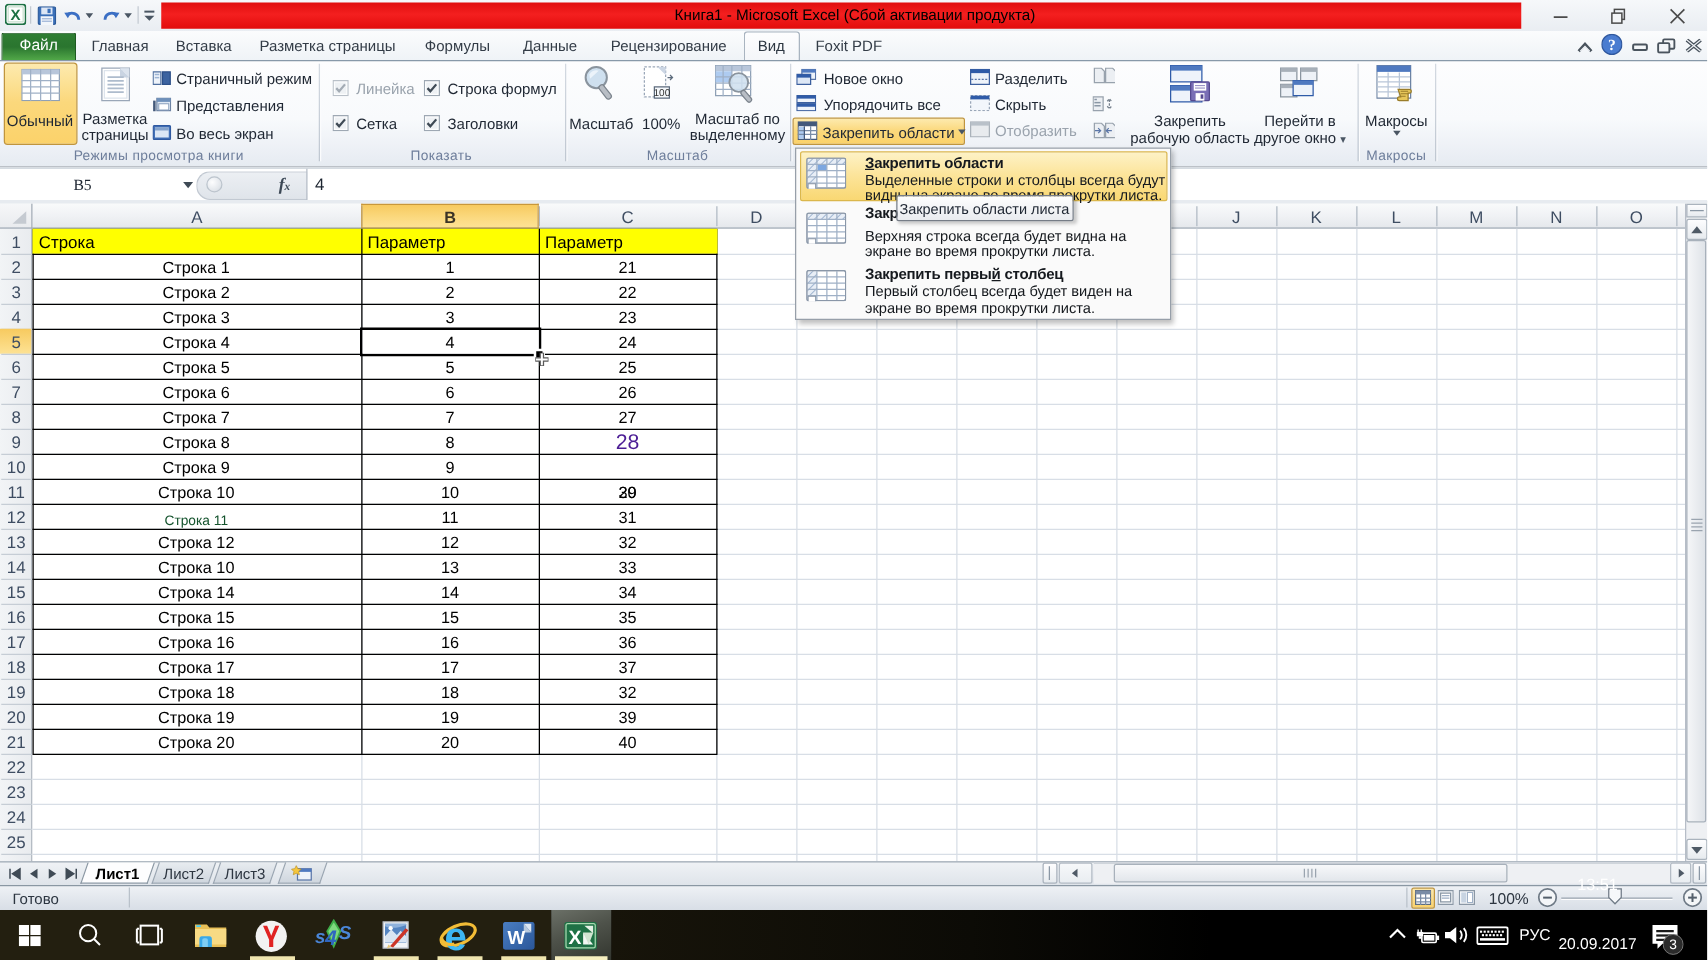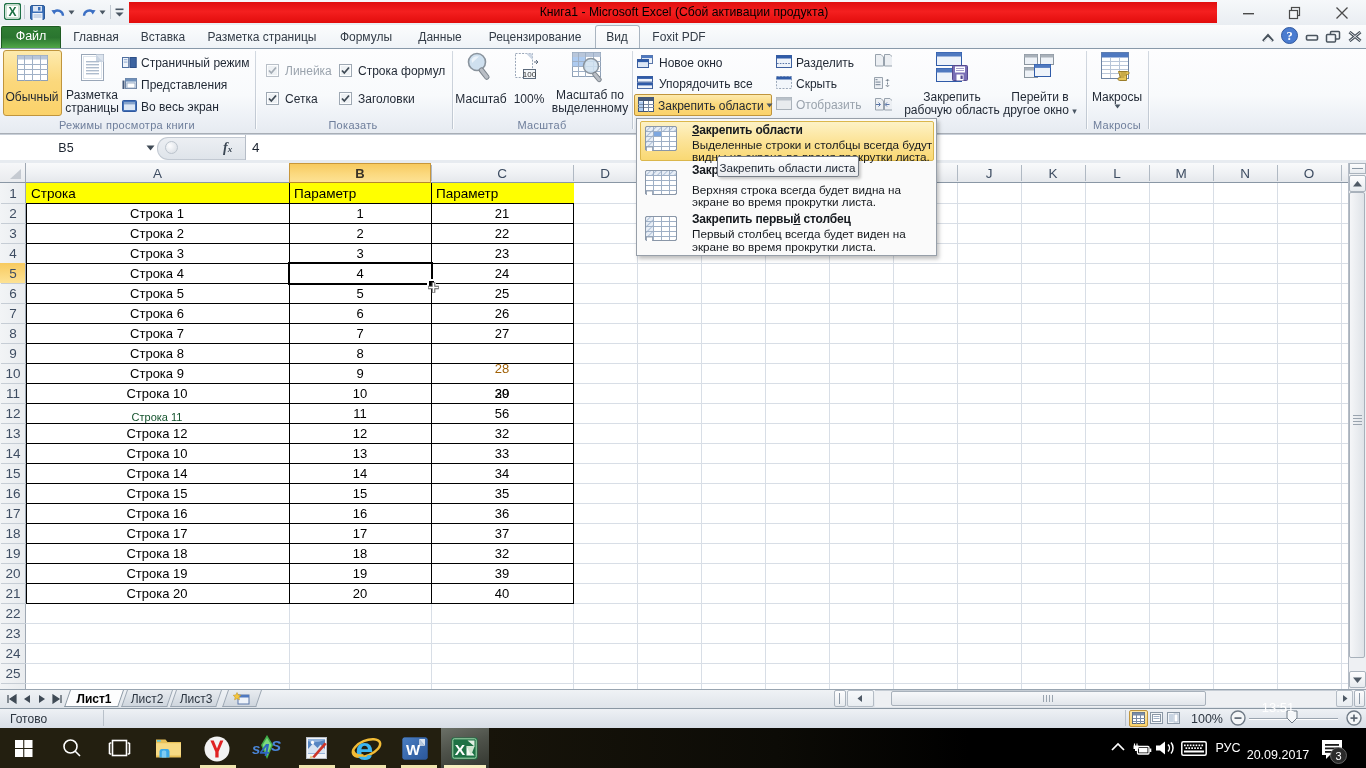--- a/index.html
+++ b/index.html
@@ -299,21 +299,21 @@
       <line x1="18.5" y1="6" x2="18.5" y2="26" stroke="#b9c6d8"></line>
       <path d="M17.5 19.5 h9 c2 0 2 3 0 3 h-1 v6 h-7 c-2 0-2-3 0-3 h1z" fill="#e8c75a" stroke="#9a7d2a"></path>
       <path d="M19.5 21 h6 M19.5 23 h6 M19.5 25 h4" stroke="#9a7d2a" stroke-width="0.8"></path>
     </svg>
 <div class="t" style="left:1117px;top:90px;transform:translateX(-50%);font-size:12px;color:#1f2733;font-weight:normal;">Макросы</div>
 <svg class="a" style="left:1114px;top:104px" width="7" height="5" viewBox="0 0 7 5">
       <path d="M0.5 0.5 h6 L3.5 4.5z" fill="#4a5663"></path>
     </svg>
 <div class="a" style="left:0;top:134px;width:1366px;height:28px;background:#fff;border-top:1px solid #c8cfd8;border-bottom:1px solid #aeb6c0"></div>
 <div class="a" style="left:0;top:160px;width:1366px;height:3px;background:#e7ebf0"></div>
-<div class="t" style="left:66px;top:141px;transform:translateX(-50%);font-size:12.5px;color:#1c2430;font-weight:normal;">B5</div>
+<div class="t" style="left:66px;top:141px;transform:translateX(-50%);font-size:12.5px;color:#1c2430;font-weight:normal;font-family:Liberation Serif, serif;">B5</div>
 <svg class="a" style="left:146px;top:145px" width="9" height="6" viewBox="0 0 9 6">
       <path d="M0.5 0.5 h8 L4.5 5.5z" fill="#3f4a55"></path>
     </svg>
 <div class="a" style="left:157px;top:136.5px;width:89px;height:23px;background:linear-gradient(#eceff3,#dfe4ea);border:1px solid #c2c9d2;border-radius:11px 0 0 11px;border-right:none"></div>
 <div class="a" style="left:165px;top:141px;width:13px;height:13px;background:radial-gradient(circle at 35% 35%,#fdfdfe,#d4dae1);border:1px solid #bcc4cd;border-radius:50%"></div>
 <div class="t" style="left:223px;top:139px;font-size:14px;color:#3b4754;font-weight:normal;"><i style="font-family:'Liberation Serif',serif;font-weight:bold">f<span style="font-size:9px">x</span></i></div>
 <div class="a" style="left:245px;top:135px;width:1px;height:25px;background:#b6bdc7"></div>
 <div class="t" style="left:252px;top:140px;font-size:13.5px;color:#1c2430;font-weight:normal;">4</div>
 <div class="a" style="left:26px;top:163px;width:1322px;height:20px;background:linear-gradient(#f9fafb,#eff1f4 55%,#e5e8ec);border-bottom:1px solid #8a97a5"></div>
 <div class="a" style="left:0;top:163px;width:26px;height:20px;background:linear-gradient(#f6f7f9,#e9ebee);border-right:1px solid #9fa8b3;border-bottom:1px solid #8a97a5"></div>
@@ -487,30 +487,30 @@
     <div class="t" style="left:360px;top:285.5px;transform:translateX(-50%);font-size:13px;color:#000">5</div>
     <div class="t" style="left:502px;top:285.5px;transform:translateX(-50%);font-size:13px;color:#000">25</div>
     <div class="t" style="left:157px;top:305.5px;transform:translateX(-50%);font-size:13px;color:#000">Строка 6</div>
     <div class="t" style="left:360px;top:305.5px;transform:translateX(-50%);font-size:13px;color:#000">6</div>
     <div class="t" style="left:502px;top:305.5px;transform:translateX(-50%);font-size:13px;color:#000">26</div>
     <div class="t" style="left:157px;top:325.5px;transform:translateX(-50%);font-size:13px;color:#000">Строка 7</div>
     <div class="t" style="left:360px;top:325.5px;transform:translateX(-50%);font-size:13px;color:#000">7</div>
     <div class="t" style="left:502px;top:325.5px;transform:translateX(-50%);font-size:13px;color:#000">27</div>
     <div class="t" style="left:157px;top:345.5px;transform:translateX(-50%);font-size:13px;color:#000">Строка 8</div>
     <div class="t" style="left:360px;top:345.5px;transform:translateX(-50%);font-size:13px;color:#000">8</div>
-    <div class="t" style="left:502px;top:361px;transform:translateX(-50%);font-size:13px;color:#a16207">28</div>
+    <div class="t" style="left:502px;top:344px;transform:translateX(-50%);font-size:17px;color:#4c1d95">28</div>
     <div class="t" style="left:157px;top:365.5px;transform:translateX(-50%);font-size:13px;color:#000">Строка 9</div>
     <div class="t" style="left:360px;top:365.5px;transform:translateX(-50%);font-size:13px;color:#000">9</div>
     <div class="t" style="left:502px;top:386px;transform:translateX(-50%);font-size:13px;color:#000">29</div>
     <div class="t" style="left:157px;top:385.5px;transform:translateX(-50%);font-size:13px;color:#000">Строка 10</div>
     <div class="t" style="left:360px;top:385.5px;transform:translateX(-50%);font-size:13px;color:#000">10</div>
     <div class="t" style="left:502px;top:385.5px;transform:translateX(-50%);font-size:13px;color:#000">30</div>
     <div class="t" style="left:157px;top:411px;transform:translateX(-50%);font-size:11px;color:#14532d">Строка 11</div>
     <div class="t" style="left:360px;top:405.5px;transform:translateX(-50%);font-size:13px;color:#000">11</div>
-    <div class="t" style="left:502px;top:405.5px;transform:translateX(-50%);font-size:13px;color:#000">56</div>
+    <div class="t" style="left:502px;top:405.5px;transform:translateX(-50%);font-size:13px;color:#000">31</div>
     <div class="t" style="left:157px;top:425.5px;transform:translateX(-50%);font-size:13px;color:#000">Строка 12</div>
     <div class="t" style="left:360px;top:425.5px;transform:translateX(-50%);font-size:13px;color:#000">12</div>
     <div class="t" style="left:502px;top:425.5px;transform:translateX(-50%);font-size:13px;color:#000">32</div>
     <div class="t" style="left:157px;top:445.5px;transform:translateX(-50%);font-size:13px;color:#000">Строка 10</div>
     <div class="t" style="left:360px;top:445.5px;transform:translateX(-50%);font-size:13px;color:#000">13</div>
     <div class="t" style="left:502px;top:445.5px;transform:translateX(-50%);font-size:13px;color:#000">33</div>
     <div class="t" style="left:157px;top:465.5px;transform:translateX(-50%);font-size:13px;color:#000">Строка 14</div>
     <div class="t" style="left:360px;top:465.5px;transform:translateX(-50%);font-size:13px;color:#000">14</div>
     <div class="t" style="left:502px;top:465.5px;transform:translateX(-50%);font-size:13px;color:#000">34</div>
     <div class="t" style="left:157px;top:485.5px;transform:translateX(-50%);font-size:13px;color:#000">Строка 15</div>

